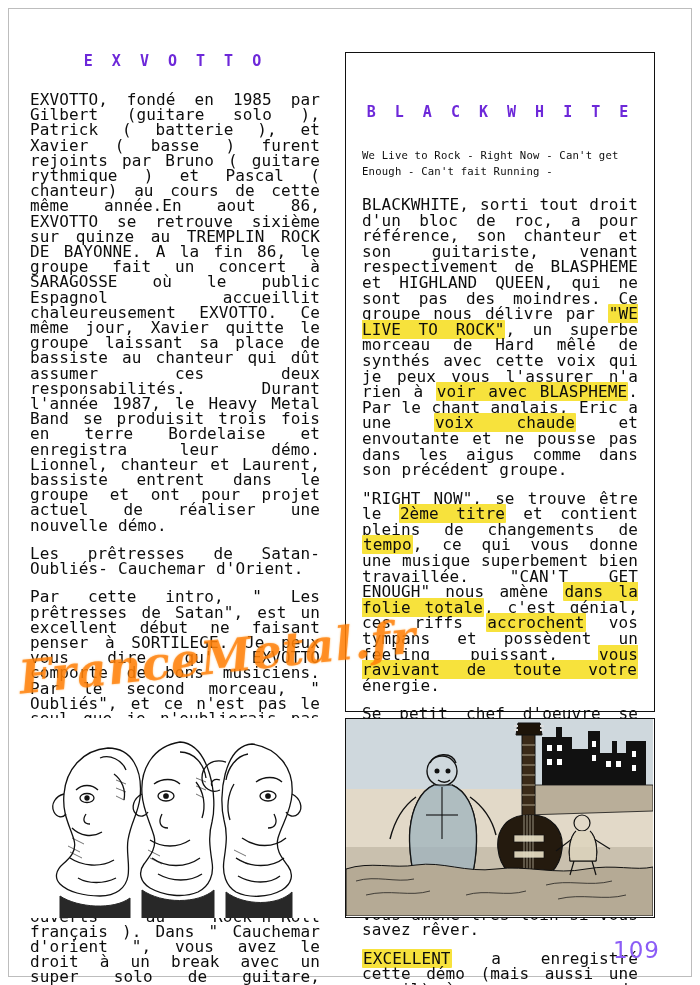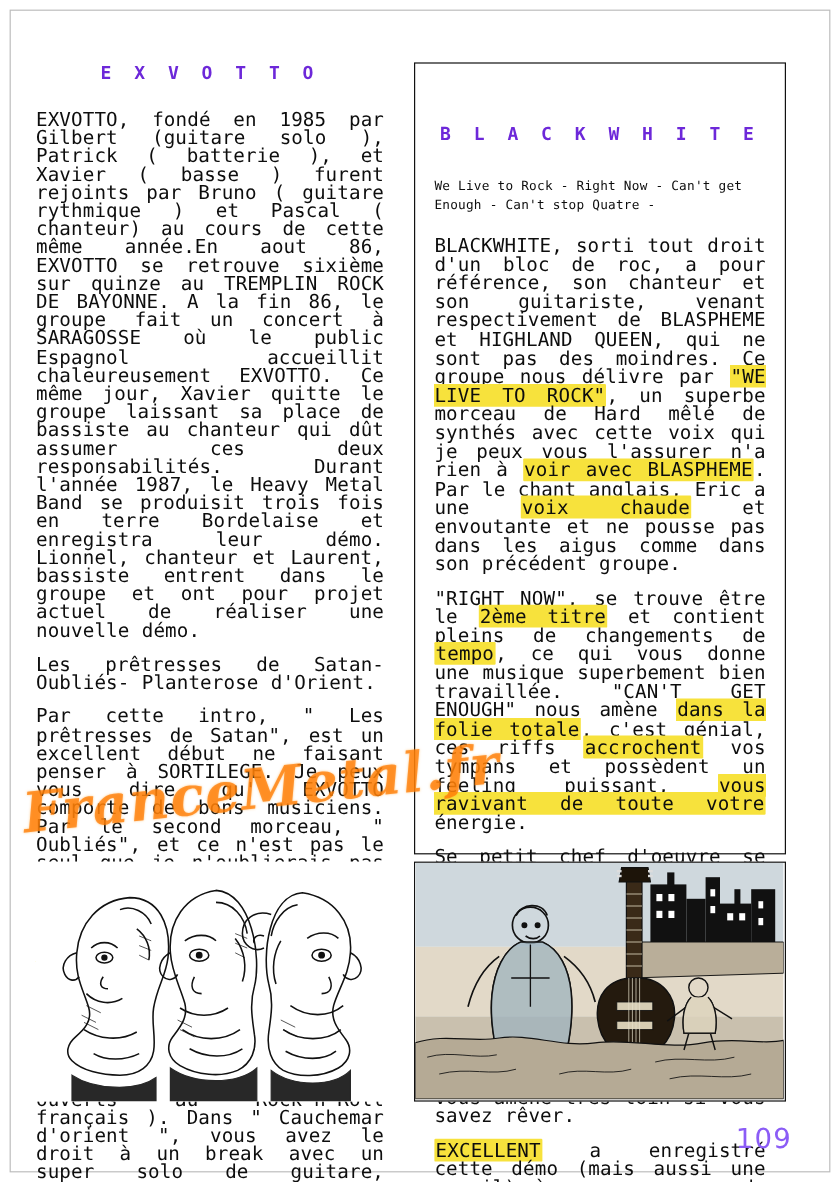--- a/index.html
+++ b/index.html
@@ -153,37 +153,37 @@
 <body>
 
 <div class="page">
 
   <div class="scan-frame"></div>
 
   <div class="col col-left">
     <div class="art-title">E X V O T T O</div>
 
     <p class="body">EXVOTTO, fondé en 1985 par Gilbert (guitare solo ), Patrick ( batterie ), et Xavier ( basse ) furent rejoints par Bruno ( guitare rythmique ) et Pascal ( chanteur) au cours de cette même année.En aout 86, EXVOTTO se retrouve sixième sur quinze au TREMPLIN ROCK DE BAYONNE. A la fin 86, le groupe fait un concert à SARAGOSSE où le public Espagnol accueillit chaleureusement EXVOTTO. Ce même jour, Xavier quitte le groupe laissant sa place de bassiste au chanteur qui dût assumer ces deux responsabilités. Durant l'année 1987, le Heavy Metal Band se produisit trois fois en terre Bordelaise et enregistra leur démo. Lionnel, chanteur et Laurent, bassiste entrent dans le groupe et ont pour projet actuel de réaliser une nouvelle démo.</p>
-    <p class="body">Les prêtresses de Satan- Oubliés- Planterose d'Orient.</p>
+    <p class="body">Les prêtresses de Satan- Oubliés- Cauchemar d'Orient.</p>
     <p class="body">Par cette intro, " Les prêtresses de Satan", est un excellent début ne faisant penser à SORTILEGE. Je peux vous dire qu' EXVOTTO comporte de bons musiciens. Par le second morceau, " Oubliés", et ce n'est pas le seul que je n'oublierais pas ), ce groupe nous délivre un de ces Heavy comme savent le faire de future espoirs à suivre. Là où se trouve l'originalité, c'est que <span class="hl">Pascal</span> " La Hache" ( chanteur ) ne cherche pas par son chant français à avoir d'intonation anglaise ou américaine et chante un peu comme le chanteur de BLESSED VIRGIN ( pour ceux qui sont ouverts au Rock'n'Roll français ). Dans " Cauchemar d'orient ", vous avez le droit à un break avec un super solo de guitare, j'imagine l'effet que cela peut donner en concert). Pascal <span class="hl">" Le scalp" ( guitare solo) est digne de figurer d'ici</span> <span class="hl">quelques années parmi les plus grands gratteurs.</span> EXVOTTO pourra prétendre avoir son heure de gloire après avoir conquis son public. Quatre musiciens, un groupe, une démo. <span class="hl">Affaire à ne pas classer!!!</span></p>
     <p class="body">Qualité son de la démo : bonne.</p>
 
     <div class="sig">Gibbes</div>
 
     <div class="addr">Fan club EXVOTTO
 GARCIA Sabine,
 Chateau Planterose
 64 400 MOUMOUR.</div>
   </div>
 
   <div class="col col-right">
     <div class="art-title">B L A C K W H I T E</div>
 
     <div class="songline">We Live to Rock - Right Now - Can't get
-Enough - Can't stop Quatre -</div>
+Enough - Can't fait Running -</div>
 
     <p class="body">BLACKWHITE, sorti tout droit d'un bloc de roc, a pour référence, son chanteur et son guitariste, venant respectivement de BLASPHEME et HIGHLAND QUEEN, qui ne sont pas des moindres. Ce groupe nous délivre par <span class="hl">"WE LIVE TO ROCK"</span>, un superbe morceau de Hard mêlé de synthés avec cette voix qui je peux vous l'assurer n'a rien à <span class="hl">voir avec BLASPHEME</span>. Par le chant anglais, Eric a une <span class="hl">voix chaude</span> et envoutante et ne pousse pas dans les aigus comme dans son précédent groupe.</p>
     <p class="body">"RIGHT NOW", se trouve être le <span class="hl">2ème titre</span> et contient pleins de changements de <span class="hl">tempo</span>, ce qui vous donne une musique superbement bien travaillée. "CAN'T GET ENOUGH" nous amène <span class="hl">dans la folie totale</span>, c'est génial, ces riffs <span class="hl">accrochent</span> vos tympans et possèdent un feeling puissant, <span class="hl">vous ravivant de toute votre</span> énergie.</p>
     <p class="body">Se petit chef d'oeuvre se termine par <span class="hl">"CAN'T STOP</span> <span class="hl">RUNNING"</span>, un morceau comme on aimerait qu'il ne <span class="hl">s'arrête pas</span>, tellement c'est bon. Les breaks et changements de tempo sont toujours présents dans ce titre, ce qui permet de parachever un bonheur.</p>
     <p class="body">Les solos de guitares toujours au rendez-vous, vous amène très loin si vous savez rêver.</p>
     <p class="body"><span class="hl">EXCELLENT</span> a enregistré cette démo (mais aussi une compil) à vous procurer de toute urgence dès qu'elle sera dans vos bacs à la rentrée), et si vous êtes en mal de bon HARD ROCK, procurez vous là sans plus attendre.</p>
 
     <div class="excellent">SON : EXCELLENT</div>
 
     <div class="contact">CONTACT BLACKWHITE : Gilles LEGRAND, 100 rue Pasteur,

